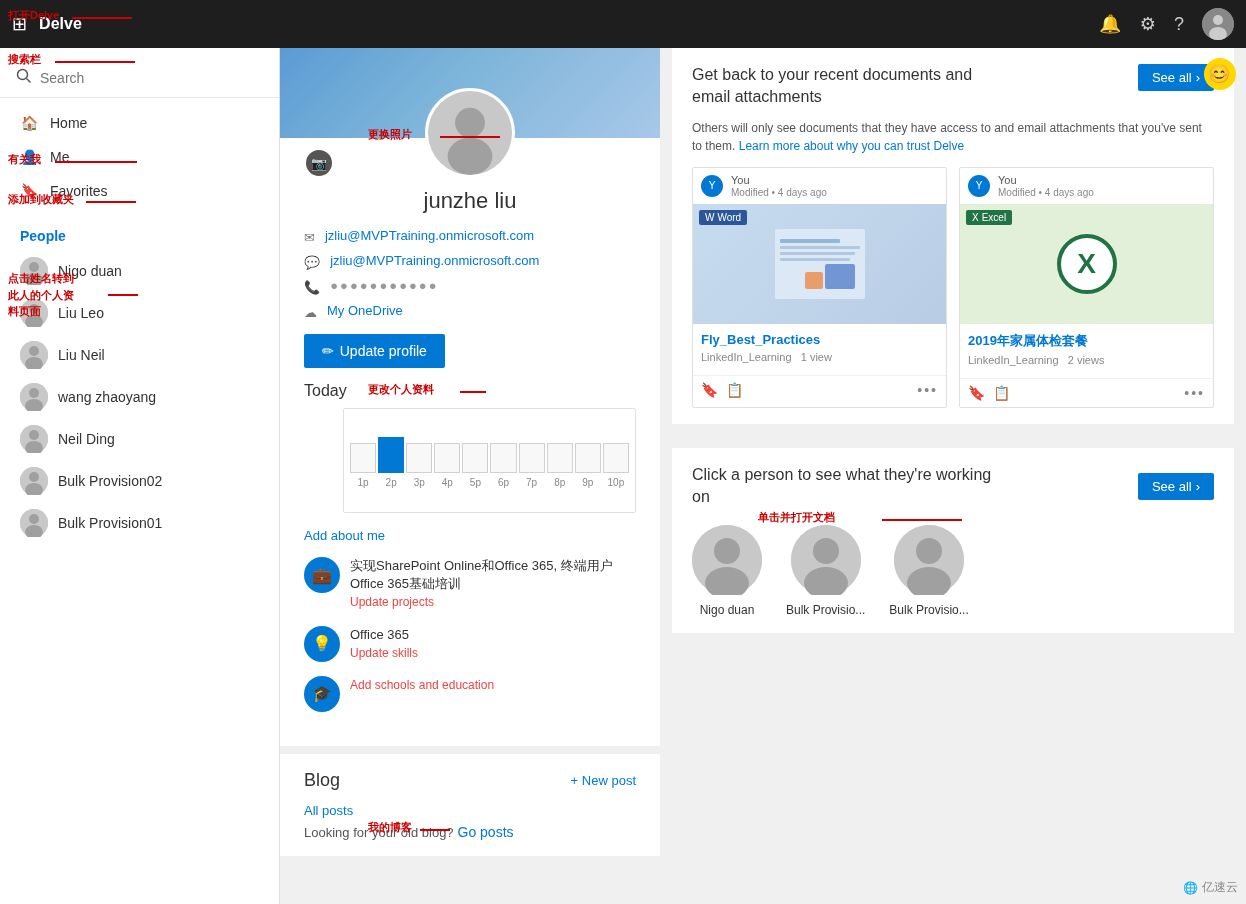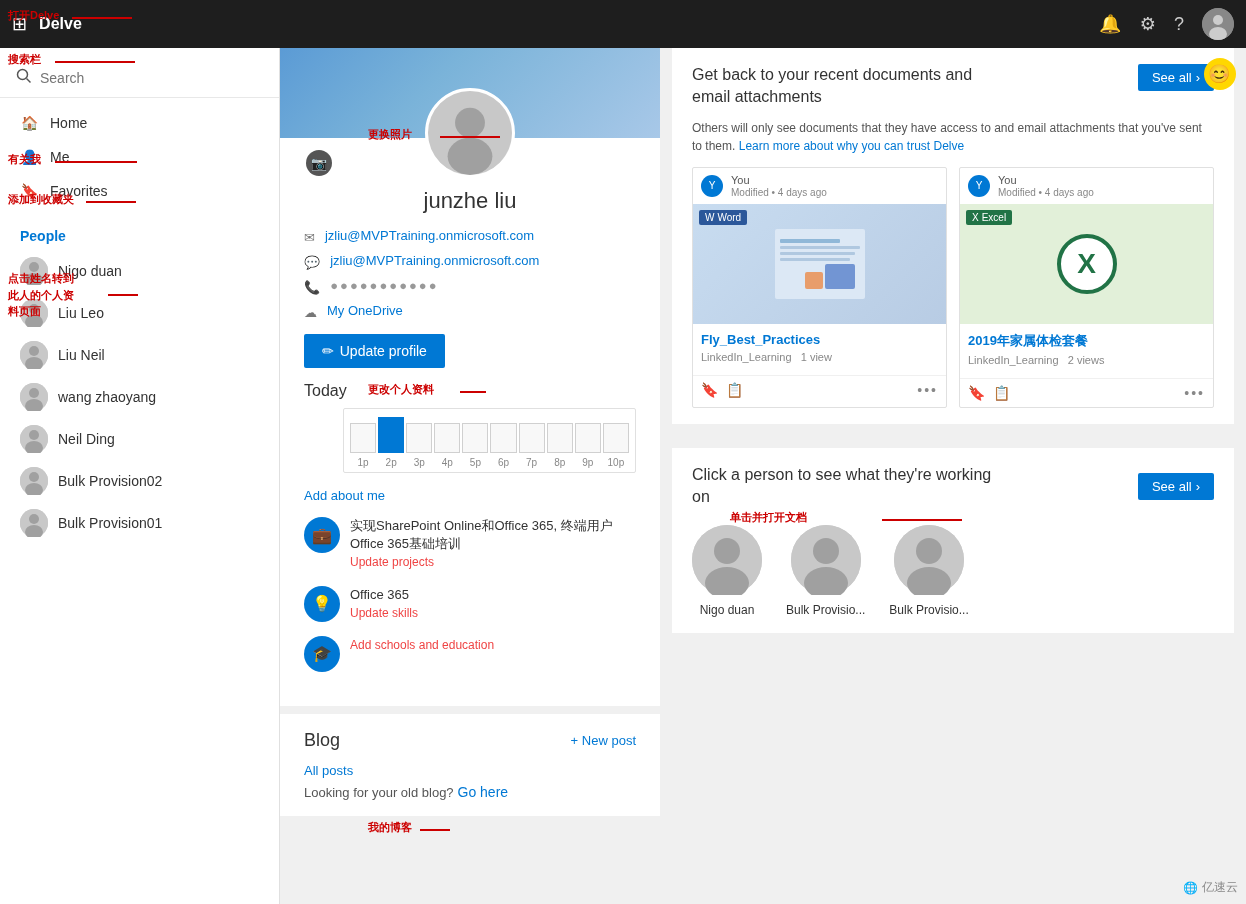--- a/index.html
+++ b/index.html
@@ -171,21 +171,21 @@
       font-size: 14px;
       cursor: pointer;
       margin: 14px 0 10px;
     }
 
     .today-section { margin-top: 14px; }
     .today-label { font-size: 16px; color: #333; margin-bottom: 8px; }
     .timeline {
       border: 1px solid #e0e0e0;
       border-radius: 2px;
-      padding: 4px 6px;
+      padding: 24px 6px;
       margin-bottom: 14px;
       margin-left: 39px;
     }
     .timeline-bar {
       display: flex;
       gap: 2px;
       align-items: flex-end;
       height: 40px;
       margin-bottom: 4px;
     }
@@ -644,21 +644,21 @@
 
       </div>
 
       <div class="blog-section">
         <div class="blog-header">
           <div class="blog-title">Blog</div>
           <a class="new-post-link">+ New post</a>
         </div>
         <a class="blog-all-posts">All posts</a>
         <span class="blog-text">Looking for your old blog?</span>
-        <a class="go-here-link">Go here</a>
+        <a class="go-here-link">Go posts</a>
       </div>
 
     </div>
 
     <div class="right-column">
 
       <div class="recent-docs-card">
         <div class="recent-docs-header">
           <div class="recent-docs-title">Get back to your recent documents and email attachments</div>
           <button class="see-all-btn">
@@ -814,21 +814,21 @@
     <span class="ann-text" style="top:0; left:0; line-height:1.5;">点击姓名转到<br>此人的个人资<br>料页面</span>
     <div class="ann-line" style="top:24px; left:100px; width:30px;"></div>
   </div>
 
   <span class="ann-text" style="top:127px; left:368px;">更换照片</span>
   <div class="ann-line" style="top:136px; left:440px; width:60px;"></div>
 
   <span class="ann-text" style="top:382px; left:368px;">更改个人资料</span>
   <div class="ann-line" style="top:391px; left:460px; width:26px;"></div>
 
-  <span class="ann-text" style="top:510px; left:730px;text-align:center;">单击并打开文档</span>
+  <span class="ann-text" style="top:510px; left:758px;text-align:center;">单击并打开文档</span>
   <div class="ann-line" style="top:519px; left:882px; width:80px;"></div>
 
   <span class="ann-text" style="top:820px; left:368px;">我的博客</span>
   <div class="ann-line" style="top:829px; left:420px; width:30px;"></div>
 </div>
 
 <div class="watermark">
   <span>🌐</span>
   <span>亿速云</span>
 </div>

